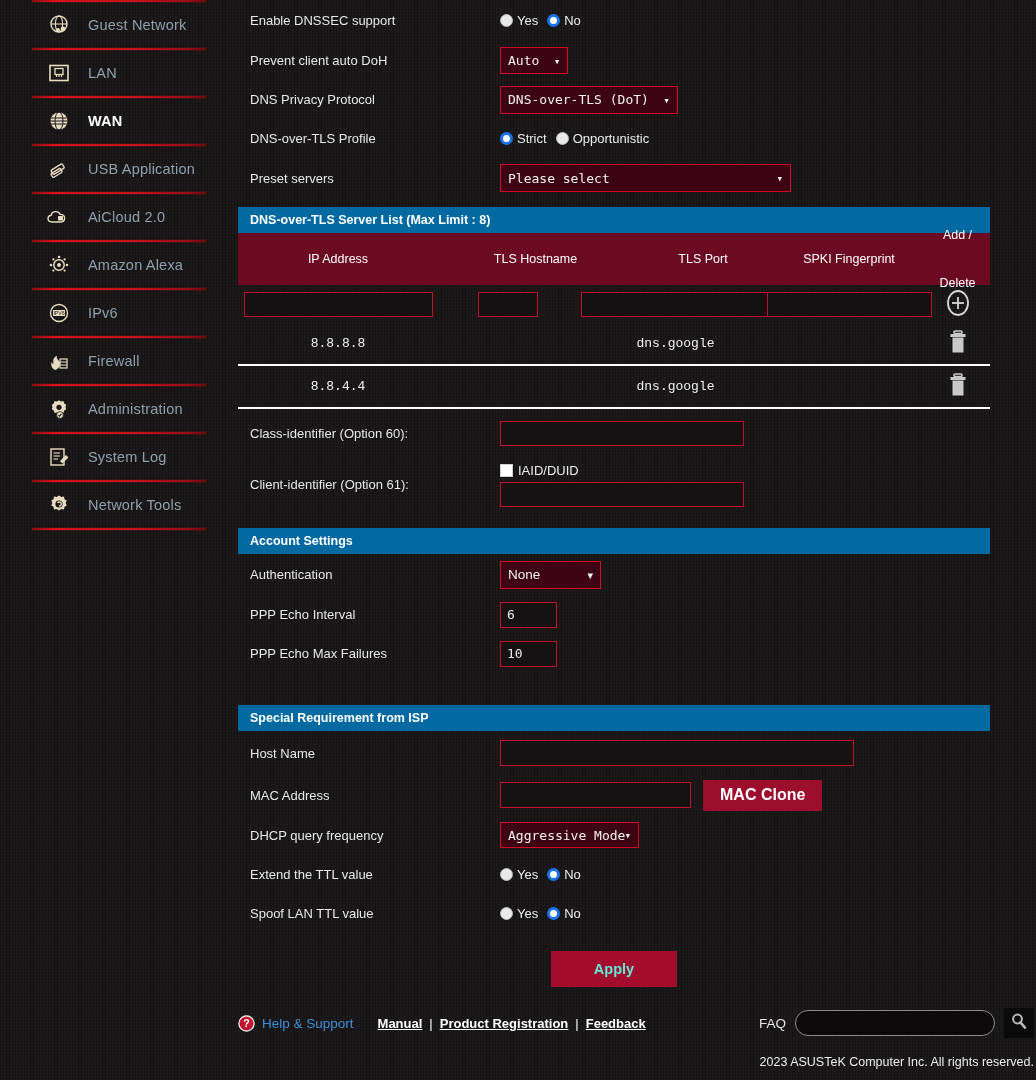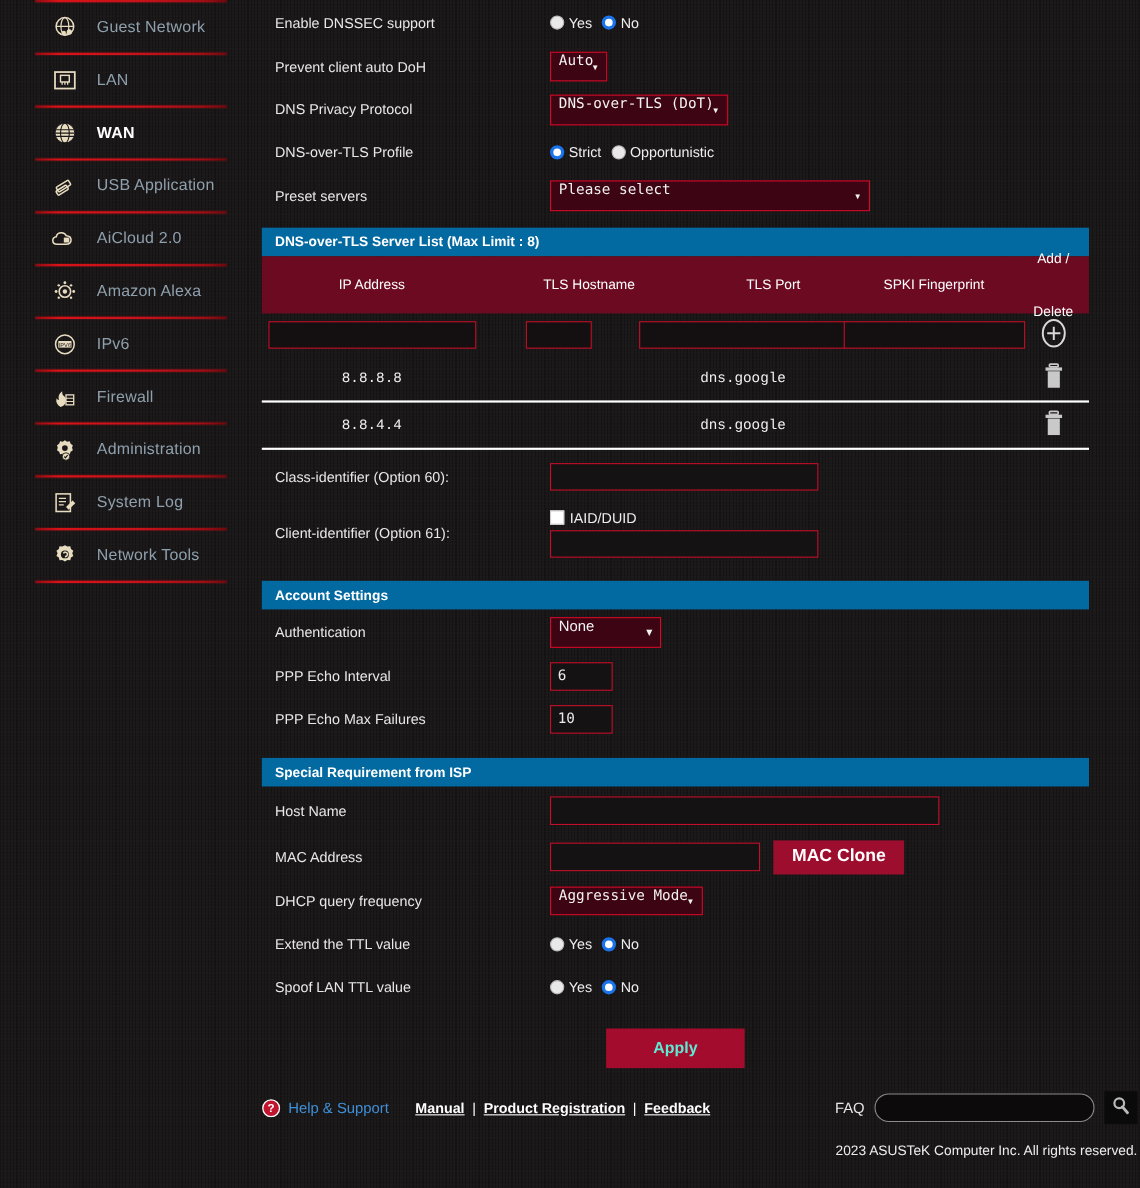--- a/index.html
+++ b/index.html
@@ -56,23 +56,23 @@
     display: inline-block; flex: 0 0 13px; position: relative;
   }
   .rb.on { background: #ffffff; border: 3px solid #1a73e8; }
 
   
   .cbx { width: 13px; height: 13px; background:#fff; border:1px solid #cfcfcf; display:inline-block; flex:0 0 13px; }
   .cbx-wrap { display:flex; align-items:center; gap:5px; font-size:13px; color:#ededed; }
 
   
   .sel {
-    position: relative; display: inline-flex; align-items: flex-start;
+    position: relative; display: inline-flex; align-items: center;
     background: #3d0513; border: 1px solid #d00b28;
-    color: #f2f2f2; height: 26px; padding: 0 12px 0 7px;
+    color: #f2f2f2; height: 26px; padding: 0 28px 0 7px;
     font-family: "DejaVu Sans Mono", monospace; font-size: 13px;
     white-space: nowrap; cursor: pointer;
   }
   .sel.sans { font-family: "Liberation Sans", sans-serif; font-size: 13.5px; }
   .sel .chev { position: absolute; right: 7px; top: 50%; transform: translateY(-50%); font-size: 11px; }
   .sel.wide { width: 291px; height: 28px; }
   .sel.auth { width: 101px; height: 28px; }
   .sel.dhcpq { width: 139px; height: 26px; }
 
   
@@ -486,21 +486,21 @@
       </div>
     </div>
 
     <div class="form-row" style="height:39px">
       <div class="form-label">PPP Echo Max Failures</div>
       <div class="form-field">
         <input class="inp ppp" type="text" value="10" style="">
       </div>
     </div>
 
-    <div class="panel" style="margin-top:16px">
+    <div class="panel" style="margin-top:32px">
       <div class="sec-bar">Special Requirement from ISP</div>
     </div>
 
     <div class="form-row" style="height:44px">
       <div class="form-label">Host Name</div>
       <div class="form-field">
         <input class="inp host" type="text" value="" style="">
       </div>
     </div>
 

